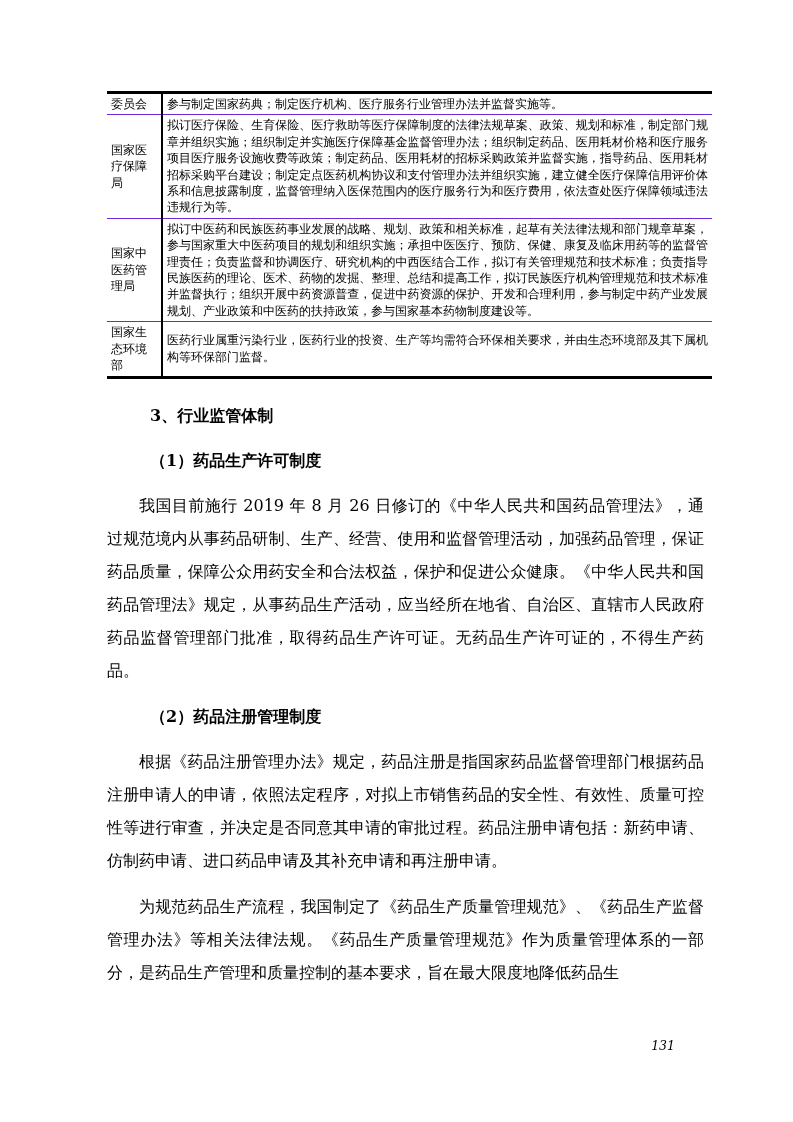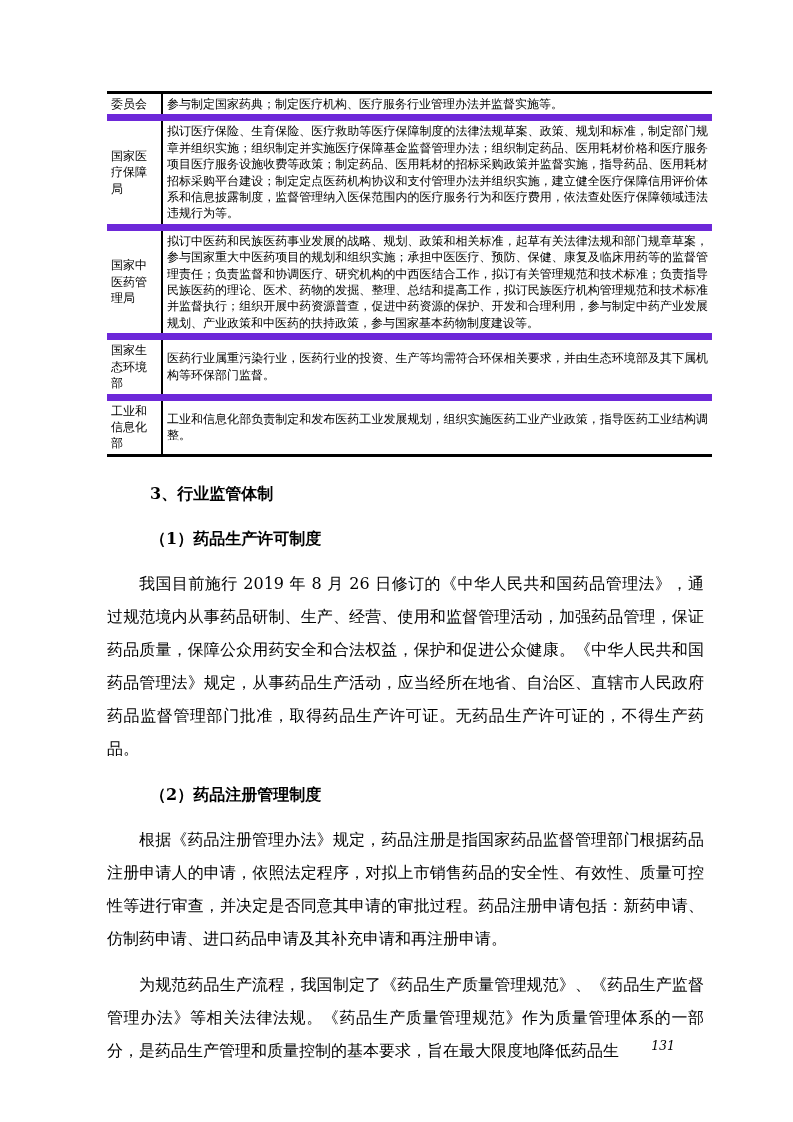--- a/index.html
+++ b/index.html
@@ -25,21 +25,21 @@
   
   table.reg-table {
     width: 100%;
     border-collapse: collapse;
     border-top: 3px solid #000;
     border-bottom: 3px solid #000;
     font-size: 12px;
     table-layout: fixed;
   }
   table.reg-table td {
-    border-top: 7px solid #6d28d9;
+    border-top: 1px solid #6d28d9;
     vertical-align: middle;
     line-height: 16.4px;
     padding: 2px 4px;
     word-break: break-all;
   }
   table.reg-table tr:first-child td {
     border-top: none;
   }
   td.agency-cell {
     width: 46px;
@@ -96,24 +96,20 @@
         <td class="duty-cell">拟订医疗保险、生育保险、医疗救助等医疗保障制度的法律法规草案、政策、规划和标准，制定部门规章并组织实施；组织制定并实施医疗保障基金监督管理办法；组织制定药品、医用耗材价格和医疗服务项目医疗服务设施收费等政策；制定药品、医用耗材的招标采购政策并监督实施，指导药品、医用耗材招标采购平台建设；制定定点医药机构协议和支付管理办法并组织实施，建立健全医疗保障信用评价体系和信息披露制度，监督管理纳入医保范围内的医疗服务行为和医疗费用，依法查处医疗保障领域违法违规行为等。</td>
       </tr>
       <tr>
         <td class="agency-cell">国家中医药管理局</td>
         <td class="duty-cell">拟订中医药和民族医药事业发展的战略、规划、政策和相关标准，起草有关法律法规和部门规章草案，参与国家重大中医药项目的规划和组织实施；承担中医医疗、预防、保健、康复及临床用药等的监督管理责任；负责监督和协调医疗、研究机构的中西医结合工作，拟订有关管理规范和技术标准；负责指导民族医药的理论、医术、药物的发掘、整理、总结和提高工作，拟订民族医疗机构管理规范和技术标准并监督执行；组织开展中药资源普查，促进中药资源的保护、开发和合理利用，参与制定中药产业发展规划、产业政策和中医药的扶持政策，参与国家基本药物制度建设等。</td>
       </tr>
       <tr>
         <td class="agency-cell">国家生态环境部</td>
         <td class="duty-cell">医药行业属重污染行业，医药行业的投资、生产等均需符合环保相关要求，并由生态环境部及其下属机构等环保部门监督。</td>
       </tr>
-      <tr>
-        <td class="agency-cell">工业和信息化部</td>
-        <td class="duty-cell">工业和信息化部负责制定和发布医药工业发展规划，组织实施医药工业产业政策，指导医药工业结构调整。</td>
-      </tr>
     </tbody>
   </table>
 
   <div class="doc-body">
     <div class="heading-l1">3、行业监管体制</div>
 
     <div class="heading-l2">（1）药品生产许可制度</div>
     <p>我国目前施行 2019 年 8 月 26 日修订的《中华人民共和国药品管理法》，通过规范境内从事药品研制、生产、经营、使用和监督管理活动，加强药品管理，保证药品质量，保障公众用药安全和合法权益，保护和促进公众健康。《中华人民共和国药品管理法》规定，从事药品生产活动，应当经所在地省、自治区、直辖市人民政府药品监督管理部门批准，取得药品生产许可证。无药品生产许可证的，不得生产药品。</p>
 
     <div class="heading-l2">（2）药品注册管理制度</div>

